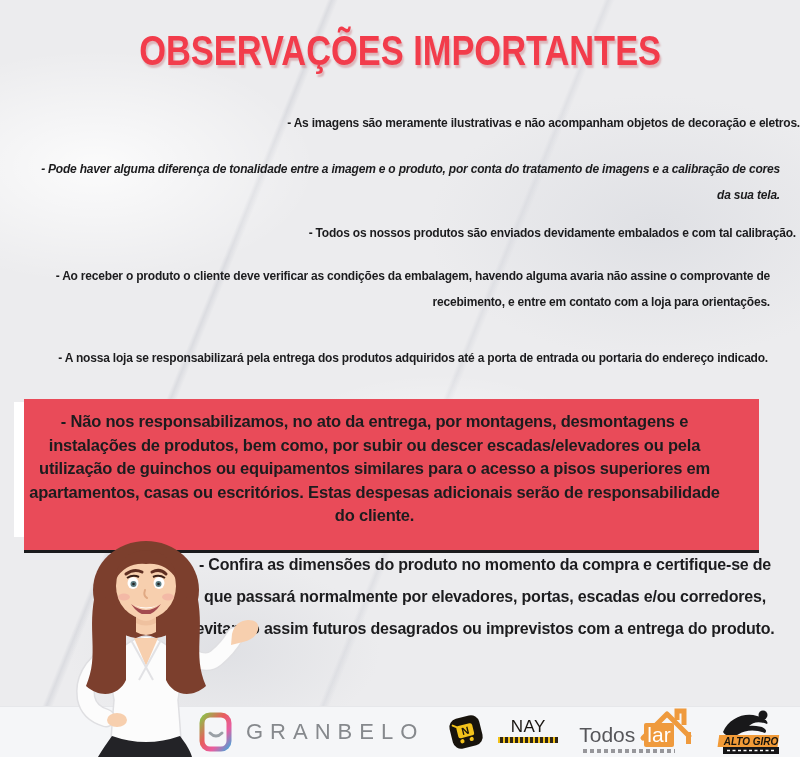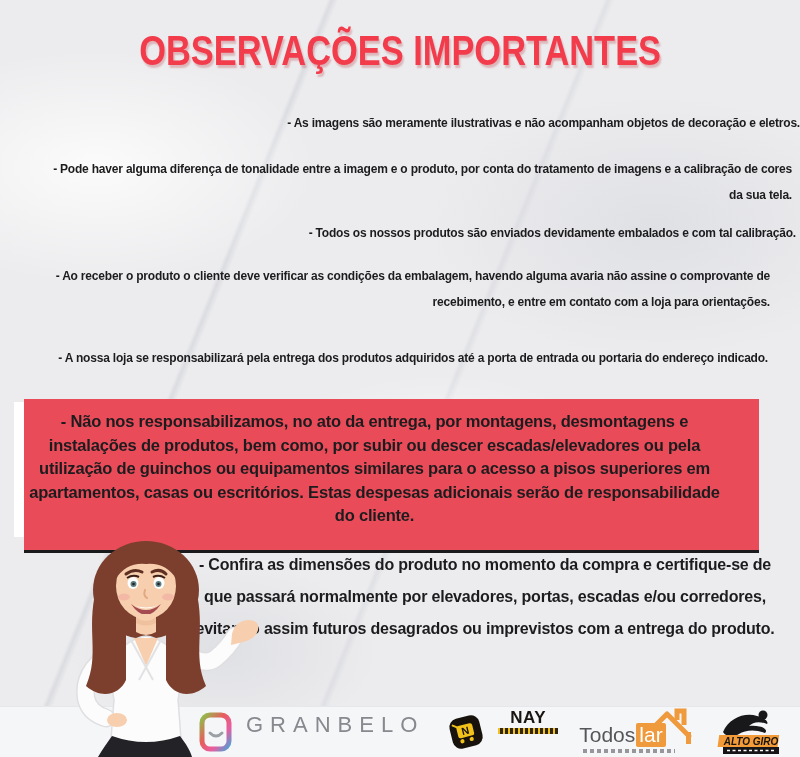--- a/index.html
+++ b/index.html
@@ -23,21 +23,21 @@
     color:#f23c4b;white-space:nowrap;transform:scaleX(.8);transform-origin:center;
     text-shadow:2px 3px 2px rgba(178,38,52,.28);
   }
 
   
   .note{
     position:absolute;box-sizing:border-box;margin:8px;text-align:right;
     font-size:12px;font-weight:700;line-height:26px;letter-spacing:-.2px;color:#1c1c1e;
   }
   .n1{top:102px;left:8px;width:784px;}
-  .n2{top:148px;left:40px;width:744px;}
+  .n2{top:148px;left:28px;width:744px;font-style:italic;}
   .n3{top:212px;left:12px;width:776px;}
   .n4{top:255px;left:38px;width:724px;}
   .n5{top:337px;left:40px;width:720px;}
 
   
   .hbox{
     position:absolute;top:402px;left:14px;width:724px;box-sizing:border-box;z-index:2;
     background:#ffffff;border-right:3px solid #1b1b1d;padding:8px 14px 9px;
   }
   .hbox::after{
@@ -59,39 +59,39 @@
 
   
   .mascot{position:absolute;left:28px;top:538px;z-index:4;}
 
   
   .strip{
     position:absolute;left:0;top:706px;width:800px;height:51px;z-index:1;
     background:#f5f6f8;border-top:1px solid #e6e7ea;
     display:flex;align-items:center;box-sizing:border-box;padding-left:198px;
   }
-  .logo{display:flex;}
+  .logo{display:flex;align-items:center;}
 
   .granbelo{gap:12px;}
   .granbelo-text{font-size:22px;font-weight:400;letter-spacing:7px;color:#86898d;}
 
   .nay{margin-left:22px;gap:7px;}
   .nay-right{display:flex;flex-direction:column;align-items:center;gap:1px;}
-  .nay-label{font-size:17px;font-weight:700;color:#191511;letter-spacing:.5px;line-height:15px;}
+  .nay-label{font-size:17px;font-weight:400;color:#191511;letter-spacing:.5px;line-height:15px;}
   .nay-banner{
     width:66px;height:10px;box-sizing:border-box;padding:2px 3px;
     background-color:#f2c21b;
     background-image:repeating-linear-gradient(90deg,#2f2517 0 3px,#f2c21b 3px 5px);
     background-clip:content-box;
   }
 
   .lauralar{position:relative;width:118px;height:48px;margin-left:18px;}
   .lauralar-house{position:absolute;right:0;top:0;}
   .lauralar-name{position:absolute;left:0;bottom:9px;display:flex;align-items:baseline;font-size:21px;color:#56565a;}
-  .lar{background:#ef9a3d;color:#fff;padding:0 3px;margin-left:1px;border-radius:2px;font-weight:500;}
+  .lar{background:#ef9a3d;color:#fff;padding:0 3px;margin-left:9px;border-radius:2px;font-weight:500;}
   .lauralar-sub{
     position:absolute;left:4px;bottom:3px;width:92px;height:4px;
     background-image:repeating-linear-gradient(90deg,#97979b 0 4px,transparent 4px 7px);
   }
 
   .altogiro{margin-left:14px;}
 </style>
 </head>
 <body>
 

